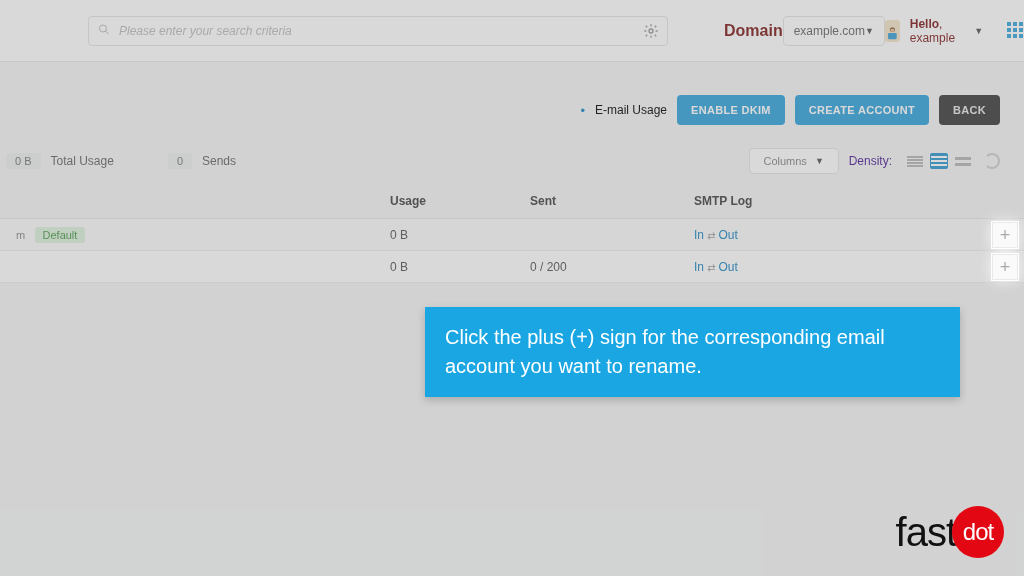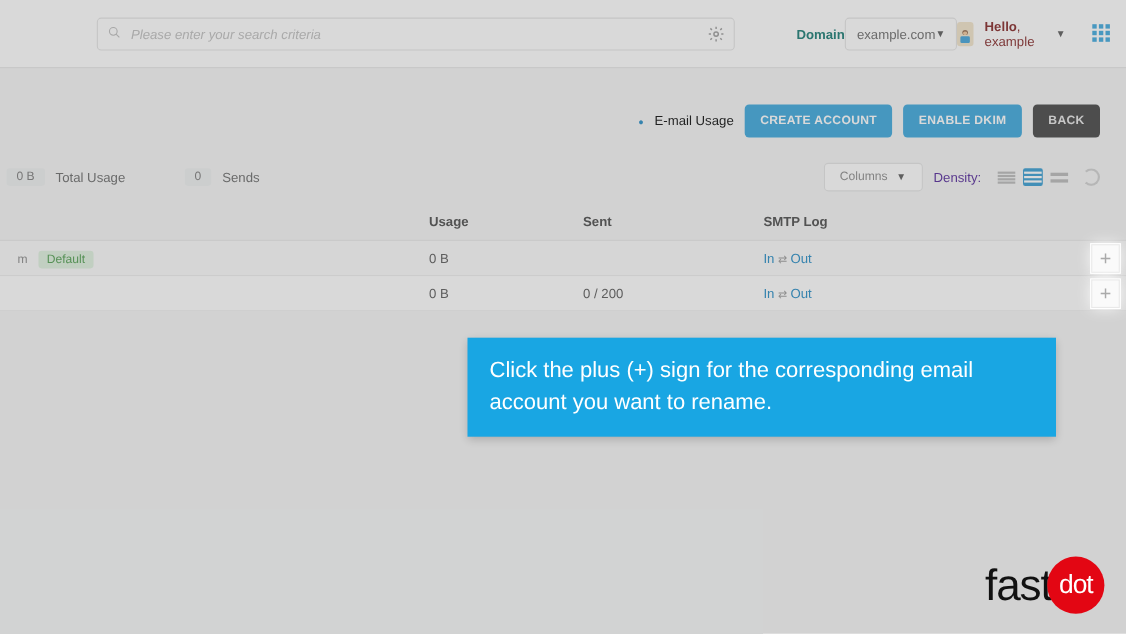--- a/index.html
+++ b/index.html
@@ -4,21 +4,21 @@
 <style>
   * { box-sizing: border-box; margin: 0; padding: 0; font-family: -apple-system, "Segoe UI", Arial, sans-serif; }
   body { width: 1024px; height: 576px; background: #f5f6f6; overflow: hidden; position: relative; font-size: 13px; color: #555; }
   .dim { position:absolute; inset:0; background:rgba(120,120,120,0.28); pointer-events:none; z-index:50; }
   .header { height:62px; border-bottom:1px solid #e6e6e6; display:flex; align-items:center; padding:0 24px 0 60px; background:#fff; }
   .search-wrap { position:relative; flex:0 0 580px;margin-left:28px; }
   .search { width:100%; height:30px; border:1px solid #e4e4e4; border-radius:4px; padding:0 36px 0 30px; font-size:12px; color:#bbb; background:#fff; }
   .search::placeholder { color:#bdbdbd; font-style:italic; }
   .search-icon { position:absolute; left:10px; top:50%; transform:translateY(-50%); font-size:12px; color:#bbb; }
   .gear-icon { position:absolute; right:8px; top:50%; transform:translateY(-50%); width:18px; height:18px; color:#999; font-size:14px; display:flex; align-items:center; justify-content:center; }
-  .domain-lbl { margin-left:22px; font-weight:700; color:#0f766e; font-size:12px;padding-left:34px; }
+  .domain-lbl { margin-left:22px; font-weight:700; color:#7f1d1d; font-size:16px;padding-left:34px; }
   .domain-sel { border:1px solid #e4e4e4; border-radius:4px; height:30px; width:130px; display:flex; align-items:center; justify-content:space-between; padding:0 10px; font-size:12px; color:#666; background:#fff; }
   .drop { font-size:9px; color:#555; }
   .user { margin-left:auto; display:flex; align-items:center; gap:10px; }
   .avatar { width:22px; height:22px; background:#f2e4c8; border-radius:3px; display:flex; align-items:flex-end; justify-content:center; overflow:hidden; }
   .avatar svg { width:18px; height:18px; }
   .hello { font-size:12px; color:#7f1d1d; }
   .apps { width:18px; height:18px; display:grid; grid-template-columns:repeat(3,4px); grid-template-rows:repeat(3,4px); gap:2px; margin-left:14px; }
   .apps span { background:#36a5dd; }
   .actionbar { display:flex; align-items:center; justify-content:flex-end; gap:10px; padding:24px 24px 0 0; height:72px; }
   .link { color:#000000; font-size:12px; }
@@ -103,22 +103,22 @@
         <span></span>
         <span></span>
         <span></span>
     </div>
   </div>
 </div>
 
 <div class="actionbar">
   <span class="bullet">•</span>
   <a class="link">E-mail Usage</a>
+  <button class="btn btn-primary">ENABLE DKIM</button>
   <button class="btn btn-primary">CREATE ACCOUNT</button>
-  <button class="btn btn-primary">ENABLE DKIM</button>
   <button class="btn btn-dark">BACK</button>
 </div>
 
 <div class="toolbar">
   <span class="badge">0 B</span>
   <span>Total Usage</span>
   <span style="width:34px"></span>
   <span class="badge">0</span>
   <span>Sends</span>
   <span class="spacer"></span>

